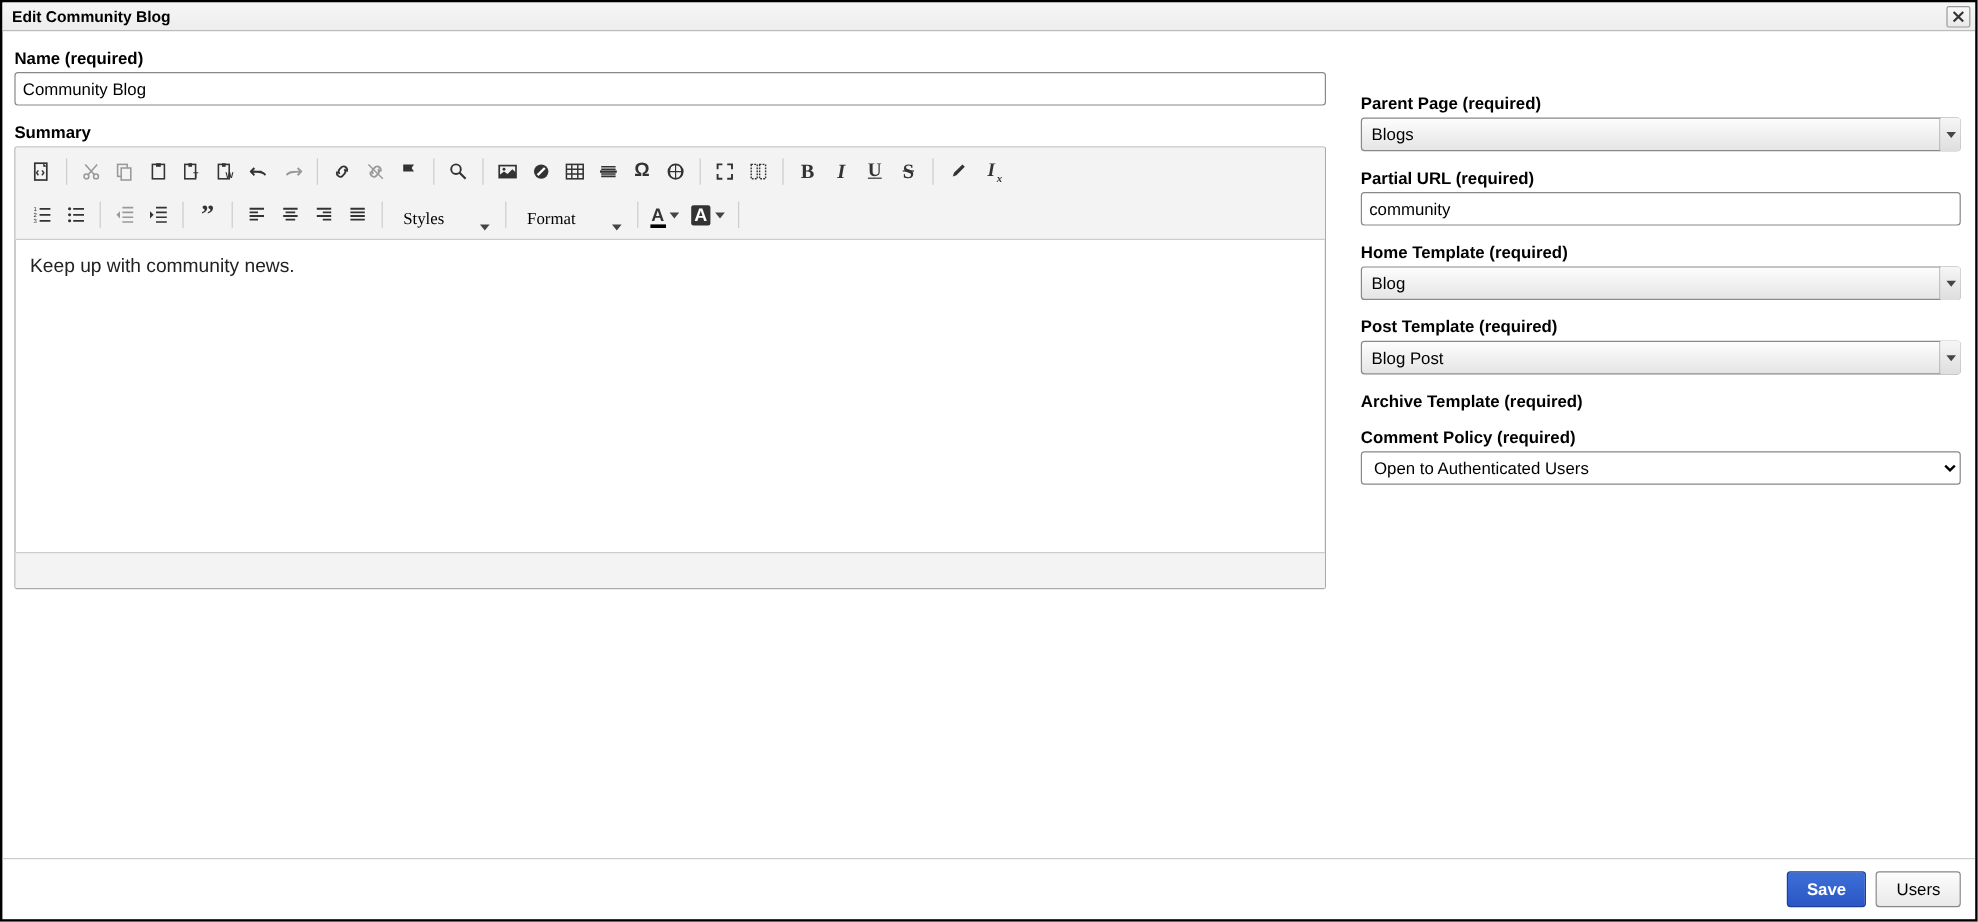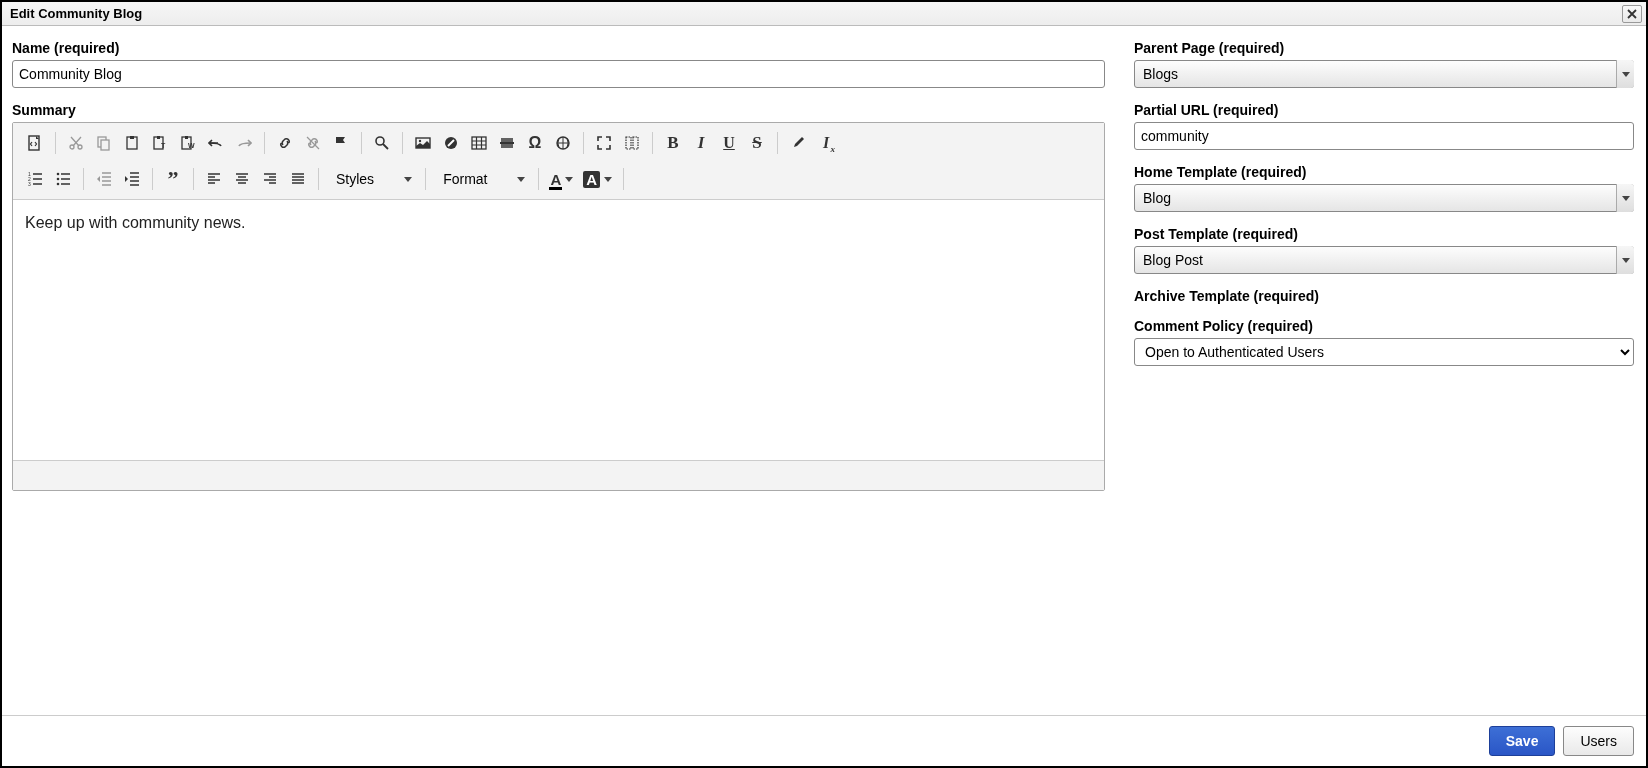--- a/index.html
+++ b/index.html
@@ -39,21 +39,21 @@
   cursor:pointer;
 }
 .content {
   flex: 1;
   display: flex;
   padding: 14px 12px 10px 10px;
   gap: 29px;
   overflow: hidden;
 }
 .col-left { flex: 1; min-width: 0; }
-.col-right { width: 500px; }
+.col-right { width: 500px; margin-top: 38px; }
 .field-label {
   font-weight: bold;
   font-size: 14px;
   margin-bottom: 4px;
   display:block;
 }
 .text-input {
   width: 100%;
   height: 28px;
   padding: 3px 6px;
@@ -85,25 +85,26 @@
 }
 .tb-btn.dim { color:#999; cursor:default; }
 .tb-sep {
   width:1px; height:22px;
   background:#ccc;
   margin:0 6px;
 }
 .tb-combo {
   height:28px;
   border:1px solid transparent;
-  display:flex;align-items:center;
+  display:flex;align-items:flex-end;
   padding:0 6px 0 10px;
   cursor:pointer;
   gap:30px;
   font-size:14px;
+  font-family:Liberation Serif, serif;
 }
 .caret-down {
   width:0;height:0;border-left:4px solid transparent;border-right:4px solid transparent;border-top:5px solid #444;
 }
 .txcolor-group { display:flex;align-items:center;gap:4px; }
 .aletter {
   font-weight:bold;font-size:15px;position:relative;
 }
 .aletter::after{content:"";position:absolute;left:-1px;right:-1px;bottom:-2px;height:3px;background:#000;}
 .aletter.bg { background:#333;color:#fff;padding:0 3px;border-radius:2px; }

